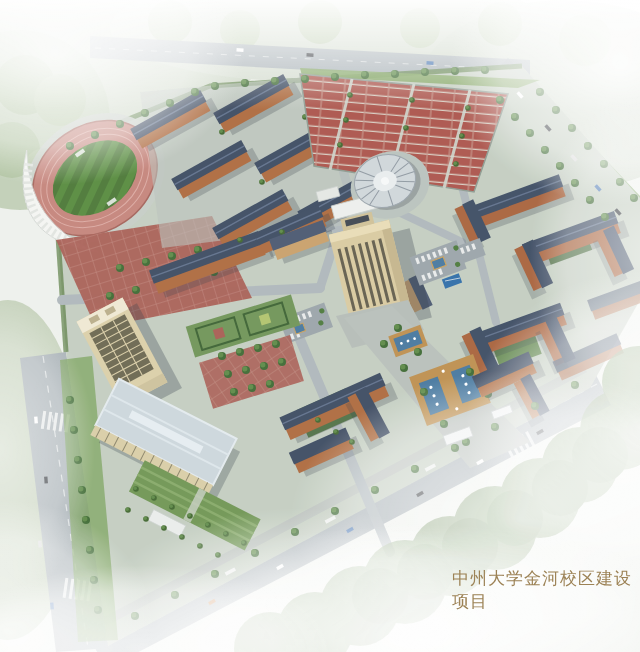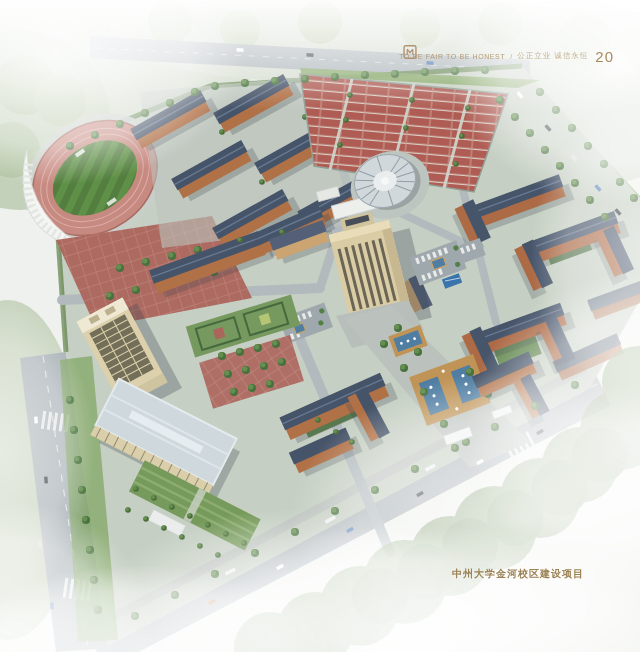--- a/index.html
+++ b/index.html
@@ -6,21 +6,21 @@
   .stage{position:relative;width:640px;height:652px;overflow:hidden;
          background:#f5f7f4;font-family:"Liberation Sans",sans-serif;}
   .stage svg{position:absolute;left:0;top:0;}
   .slogan-bar{position:absolute;top:44px;right:26px;height:24px;
               display:flex;align-items:center;gap:5px;white-space:nowrap;}
   .slogan-en{font-size:7px;letter-spacing:.6px;color:#b49b77;}
   .slogan-div{font-size:7px;color:#c2ab88;}
   .slogan-zh{font-size:7.5px;color:#c6b190;letter-spacing:1px;}
   .page-num{font-size:15px;color:#a8895e;letter-spacing:1px;margin-left:2px;}
   .logo{width:14px;height:16px;margin-left:4px;}
-  .caption{position:absolute;left:452px;top:567px;font-size:10px;font-weight:bold;
+  .caption{position:absolute;left:452px;top:567px;font-size:17px;font-weight:normal;
            color:#9c8255;letter-spacing:1px;}
 </style>
 </head>
 <body>
 
 <div class="stage">
 <svg width="640" height="652" viewBox="0 0 640 652">
   <defs>
     <radialGradient id="mistG">
           <stop offset="0%" stop-color="#ffffff" stop-opacity="1"></stop>
@@ -679,25 +679,15 @@
     <ellipse cx="520" cy="520" rx="230" ry="150" fill="url(#mistG)" opacity=".75"></ellipse>
     <ellipse cx="420" cy="640" rx="300" ry="115" fill="url(#mistG)" opacity=".9"></ellipse>
     <ellipse cx="300" cy="608" rx="200" ry="100" fill="url(#mistG)" opacity=".55"></ellipse>
     <ellipse cx="140" cy="650" rx="190" ry="85" fill="url(#mistG)" opacity=".75"></ellipse>
     <ellipse cx="5" cy="630" rx="150" ry="130" fill="url(#mistG)" opacity=".8"></ellipse>
     <ellipse cx="0" cy="450" rx="95" ry="150" fill="url(#mistG)" opacity=".55"></ellipse>
     <rect width="640" height="652" fill="#ffffff" opacity=".05"></rect>
   </g>
 </svg>
 
-<div class="slogan-bar">
-  <span class="slogan-en">TO BE FAIR TO BE HONEST</span>
-  <span class="slogan-div">/</span>
-  <span class="slogan-zh">公正立业 诚信永恒</span>
-  <svg class="logo" viewBox="0 0 20 22">
-    <rect x="1.5" y="2" width="17" height="18" rx="2.5" fill="none" stroke="#b19272" stroke-width="2"></rect>
-    <path d="M6,7 V15 M14,7 V15 M6,7 L10,12 L14,7" fill="none" stroke="#b19272" stroke-width="1.8"></path>
-  </svg>
-  <span class="page-num">20</span>
-</div>
 
 <div class="caption">中州大学金河校区建设项目</div>
 </div>
 
 </body></html>

